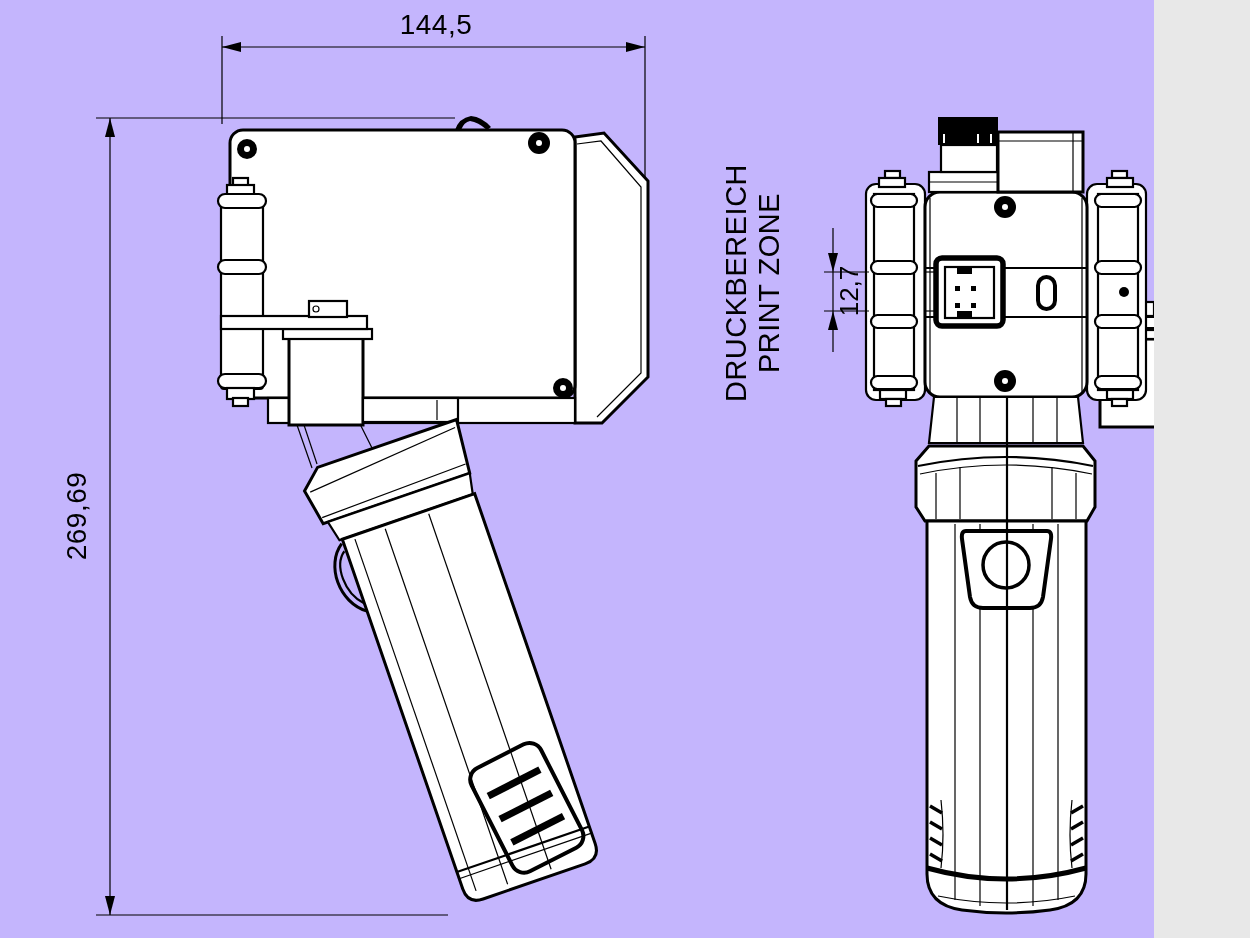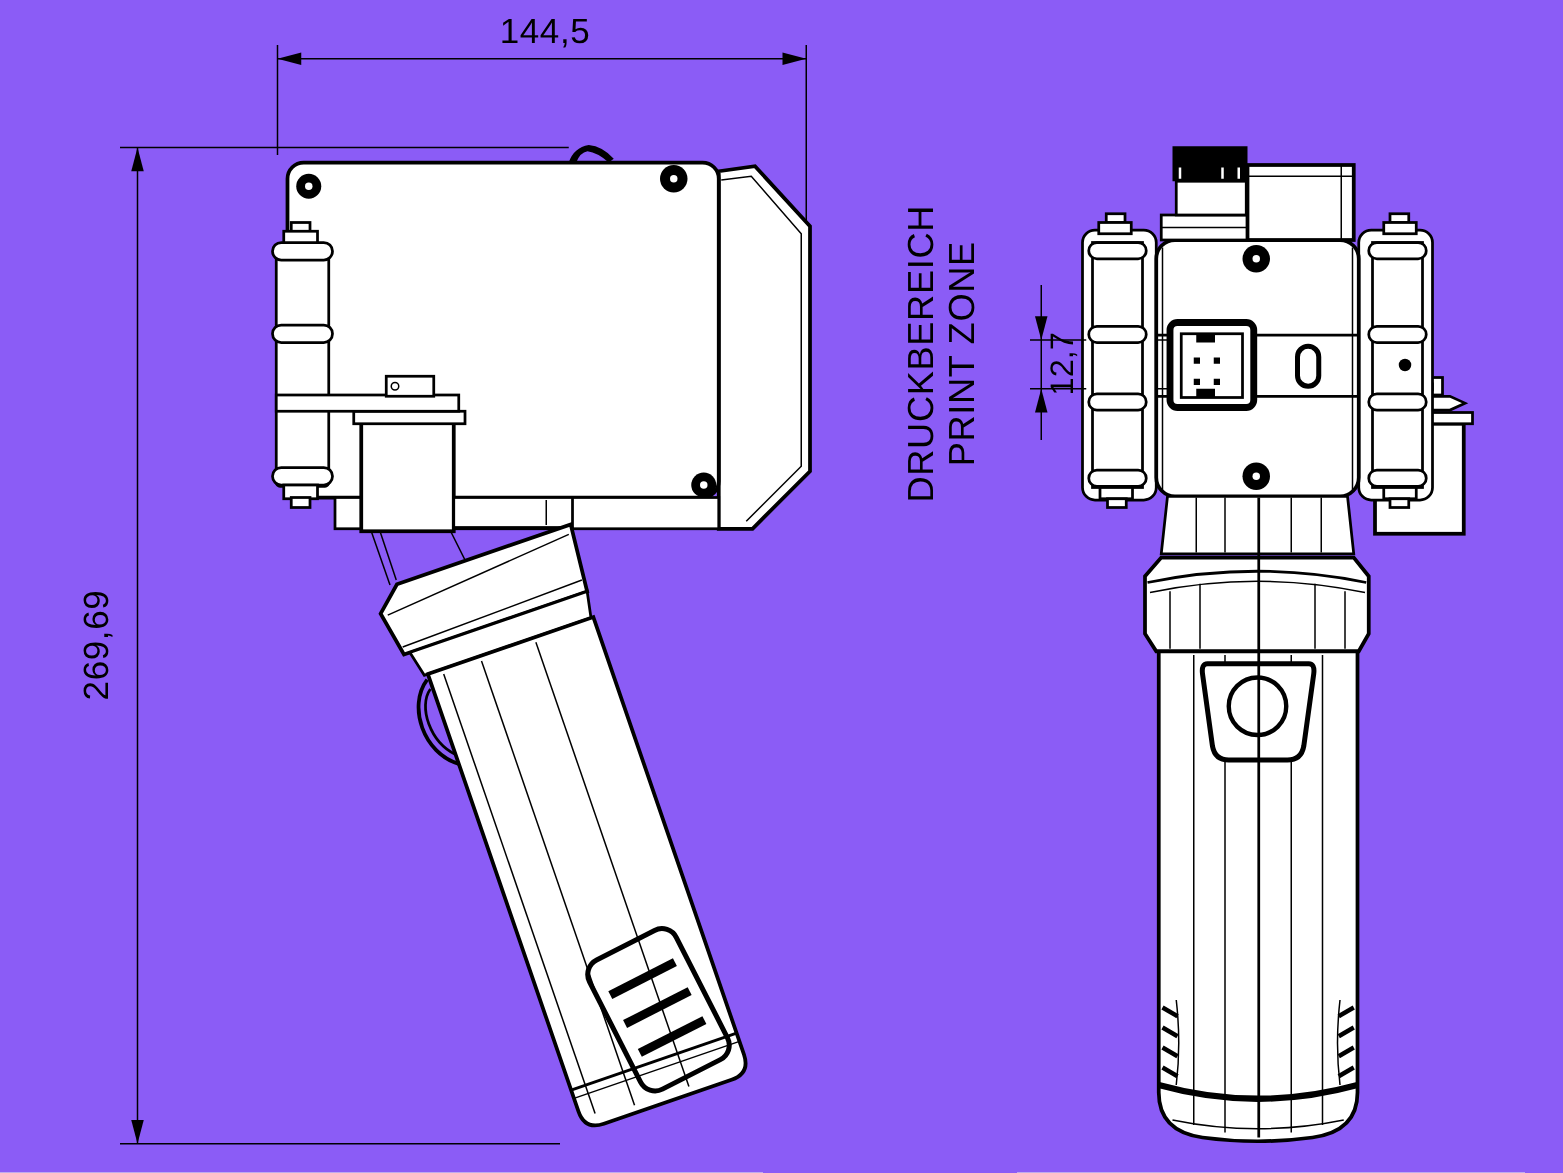--- a/index.html
+++ b/index.html
@@ -1,16 +1,16 @@
 <!DOCTYPE html>
 <html><head>
 <meta charset="utf-8">
 <style>
   html,body{margin:0;padding:0;background:#e8e8e8;}
-  .sheet{width:1250px;height:938px;background:#8b5cf6;position:relative;overflow:hidden;}
+  .sheet{width:1154px;height:938px;background:#c4b5fd;position:relative;overflow:hidden;}
   svg{display:block;}
   text{font-family:"Liberation Sans","DejaVu Sans",sans-serif;fill:#000;}
   .dimtxt{font-size:28px;letter-spacing:0.5px;}
   .dimtxt-sm{font-size:26px;}
   .lbltxt{font-size:29px;letter-spacing:0.5px;}
   .thin{stroke:#000;stroke-width:1.2;fill:none;}
   .med{stroke:#000;stroke-width:2.2;fill:none;}
   .medw{stroke:#000;stroke-width:2.2;fill:#fff;}
   .thick{stroke:#000;stroke-width:3;fill:none;}
   .thickw{stroke:#000;stroke-width:3;fill:#fff;}

